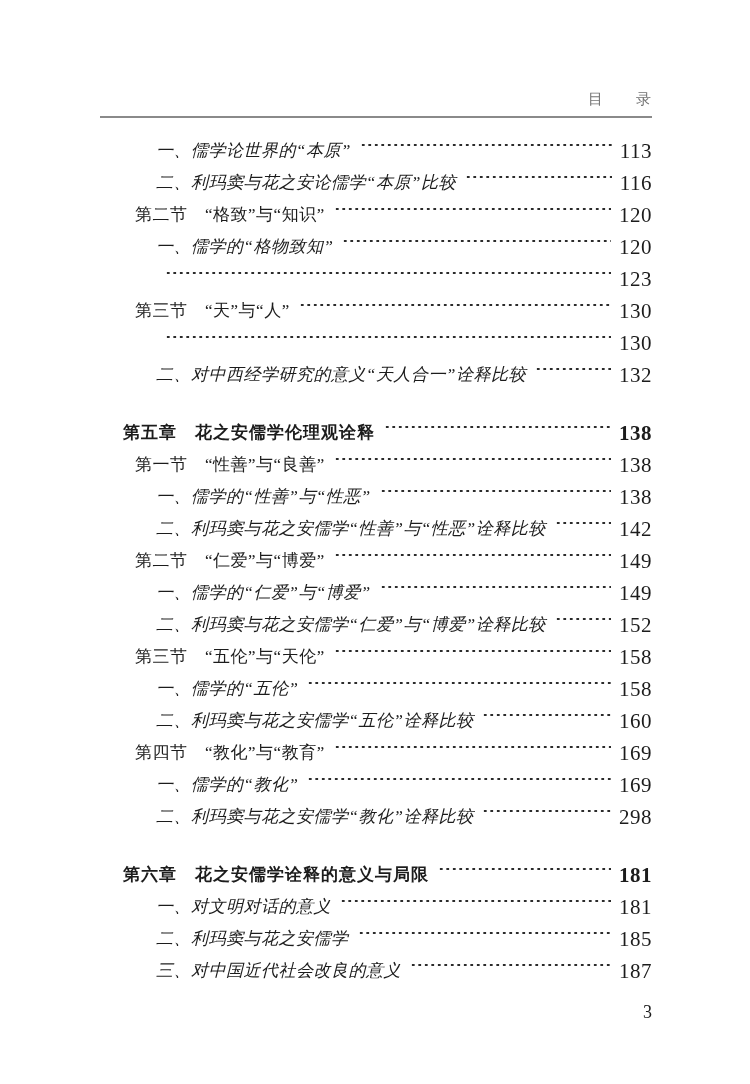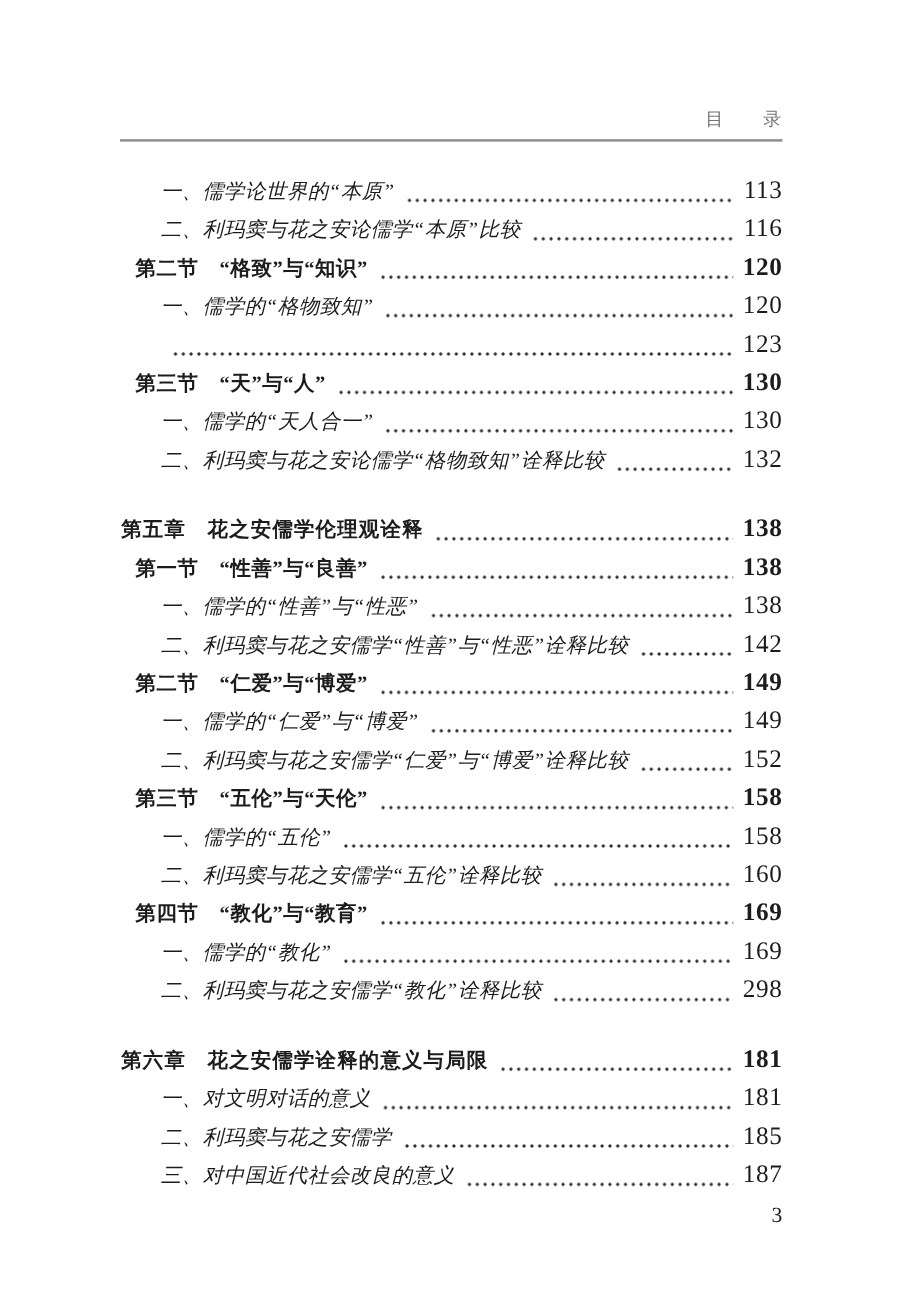--- a/index.html
+++ b/index.html
@@ -41,24 +41,25 @@
   }
   
   .toc {
     position: absolute;
     top: 139px;
     left: 100px;
     width: 552px;
   }
   .row {
     display: flex;
-    align-items: flex-end;
+    align-items: flex-start;
     height: 32px;
     font-size: 17px;
     white-space: nowrap;
+    margin-left: 22px;
   }
   .row .t {
     flex: 0 0 auto;
     letter-spacing: 0.5px;
   }
   .row .leader {
     flex: 1 1 auto;
     height: 8px;
     margin: 2px 8px 0 9px;
     background-image: radial-gradient(circle, #2b2b2b 1.1px, transparent 1.5px);
@@ -78,21 +79,21 @@
   .row.chapter {
     margin-top: 26px;
     padding-left: 1px;
     font-family: "Liberation Sans", sans-serif;
     font-weight: 700;
   }
   .row.chapter .t { letter-spacing: 1px; }
   .row.section {
     padding-left: 13px;
     font-family: "Liberation Serif", serif;
-    font-weight: 700;
+    font-weight: 400;
   }
   .row.item {
     padding-left: 34px;
     font-family: "Liberation Serif", serif;
     font-style: italic;
   }
   .row.item .pg { font-style: normal; }
   
   .folio {
     position: absolute;
@@ -138,26 +139,25 @@
       <div class="row item">
         <span class="leader"></span>
         <span class="pg">123</span>
       </div>
       <div class="row section">
         <span class="t">第三节　“天”与“人”</span>
         <span class="leader"></span>
         <span class="pg">130</span>
       </div>
       <div class="row item">
-        <span class="t">一、儒学的“天人合一”</span>
         <span class="leader"></span>
         <span class="pg">130</span>
       </div>
       <div class="row item">
-        <span class="t">二、利玛窦与花之安论儒学“格物致知”诠释比较</span>
+        <span class="t">二、对中西经学研究的意义“天人合一”诠释比较</span>
         <span class="leader"></span>
         <span class="pg">132</span>
       </div>
       <div class="row chapter">
         <span class="t">第五章　花之安儒学伦理观诠释</span>
         <span class="leader"></span>
         <span class="pg">138</span>
       </div>
       <div class="row section">
         <span class="t">第一节　“性善”与“良善”</span>

